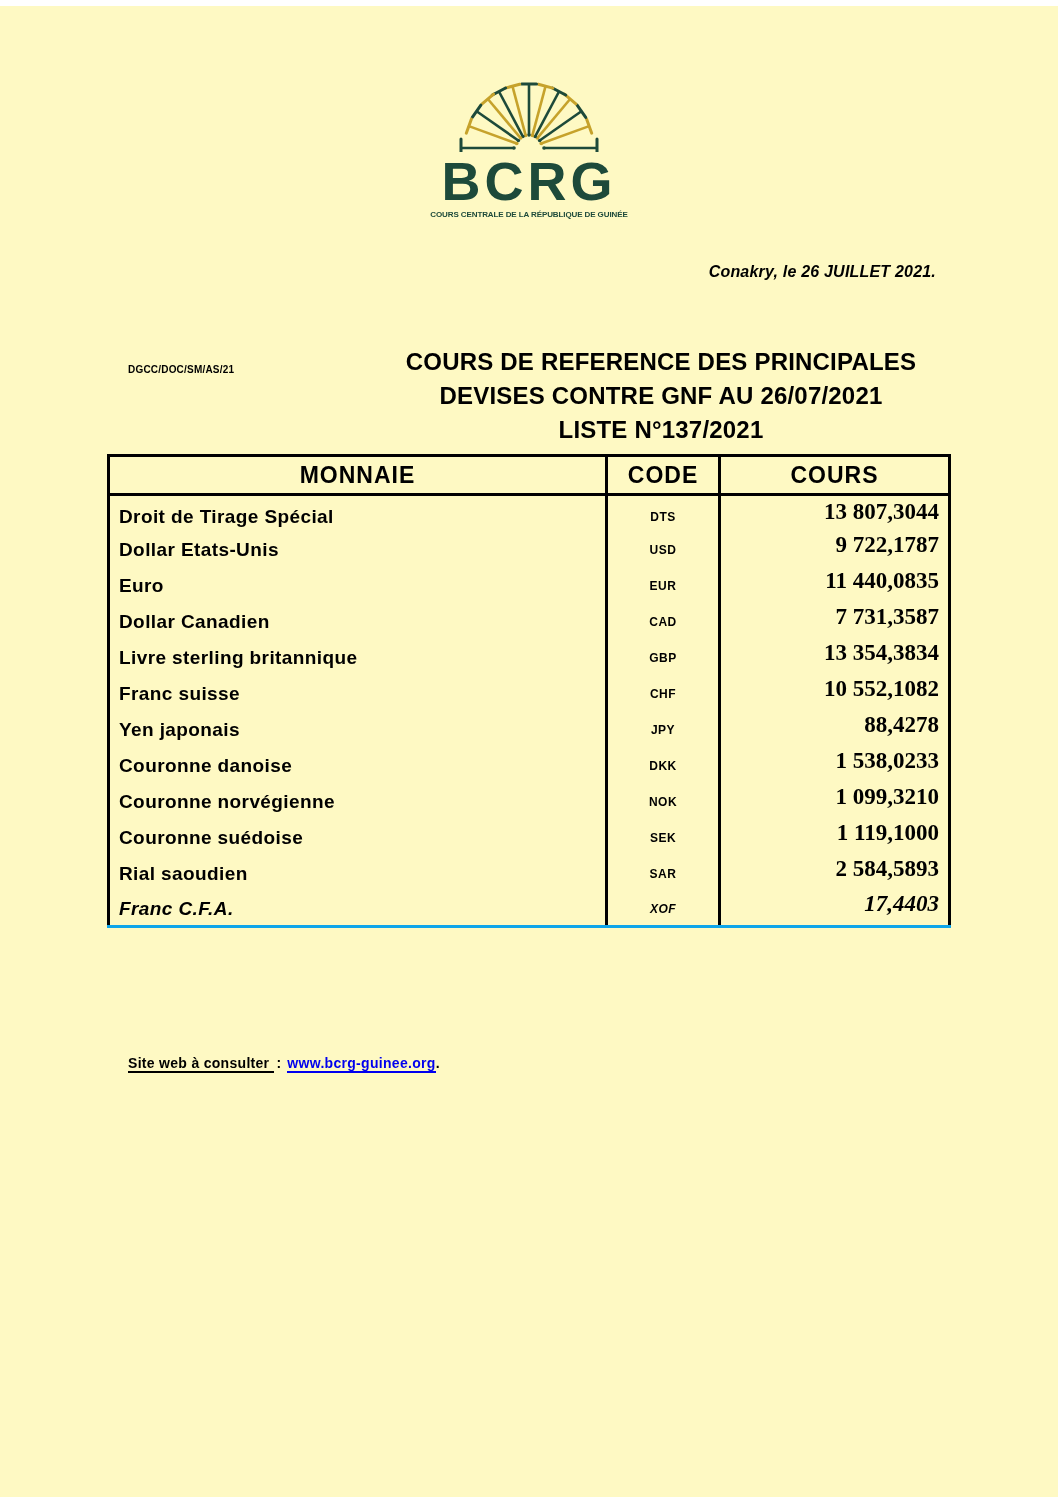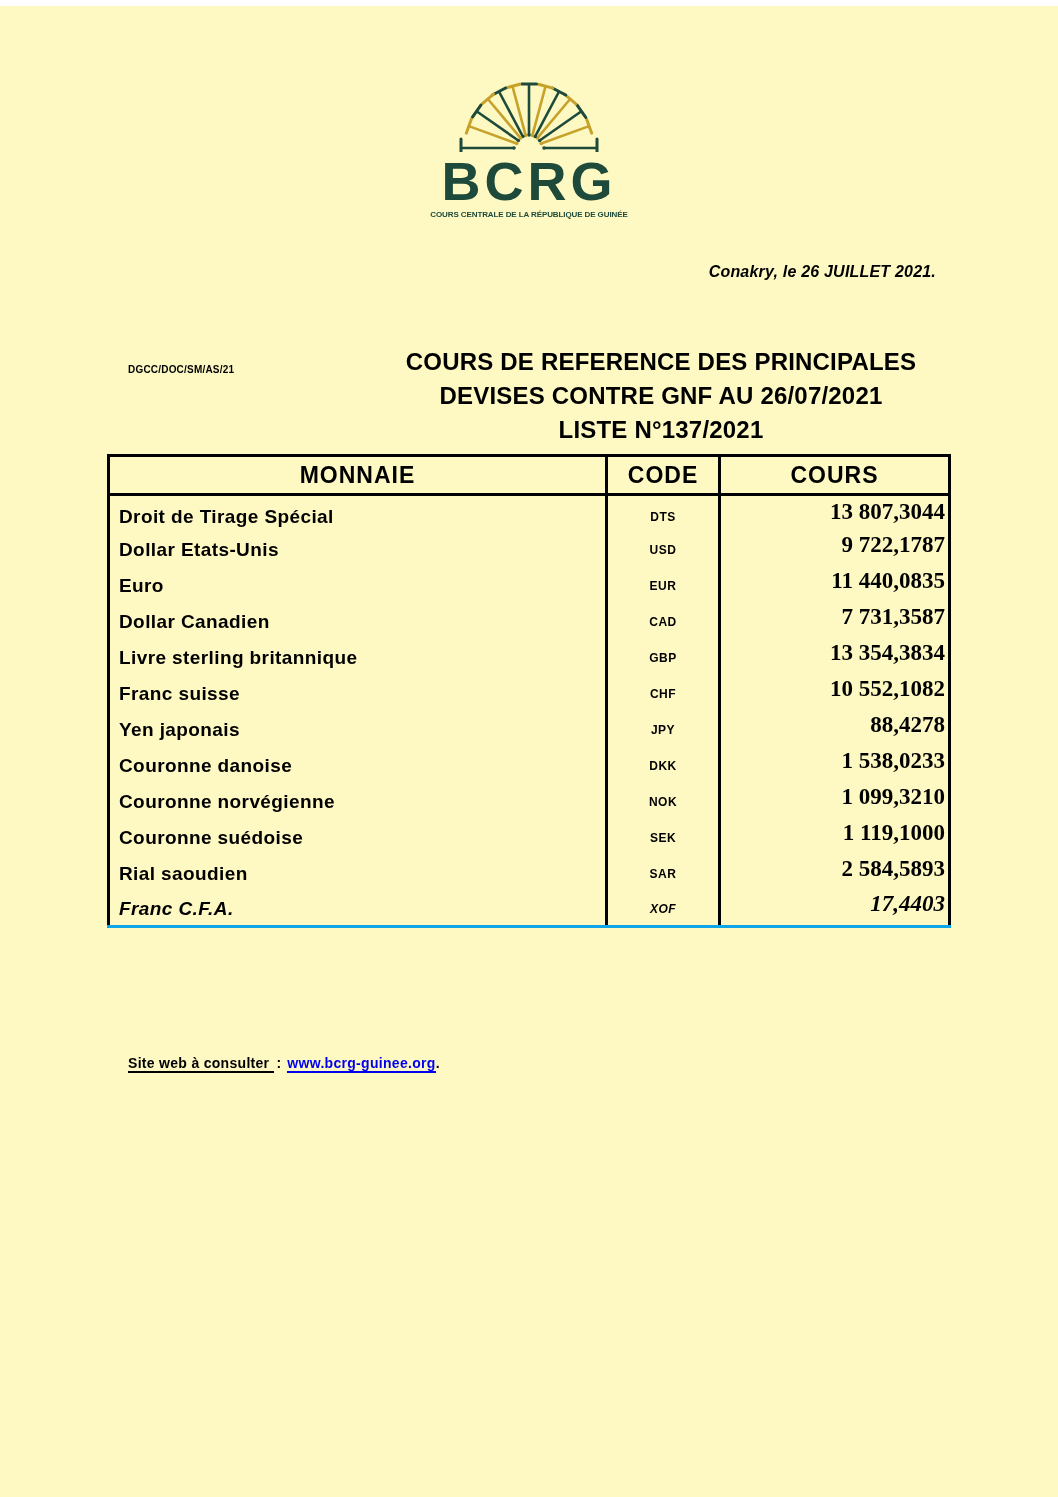--- a/index.html
+++ b/index.html
@@ -119,21 +119,21 @@
     border-left: 3px solid #000;
     border-right: 3px solid #000;
     text-align: center;
     font-size: 12px;
     font-weight: 700;
     letter-spacing: 0.5px;
   }
   .cell-rate {
     border-right: 3px solid #000;
     text-align: right;
-    padding-right: 3px;
+    padding-right: 9px;
     font-family: "Liberation Serif", "DejaVu Serif", serif;
     font-size: 23px;
     font-weight: 700;
   }
   .cell-rate .rate-val { position: relative; top: -4px; display: inline-block; }
   .cell-name .name-val, .cell-code .code-val { position: relative; top: 1px; display: inline-block; }
   .rates-table tbody tr:last-child td { border-bottom: 3px solid #0ea5e9; font-style: italic; }
 
   
   .footer-line {

